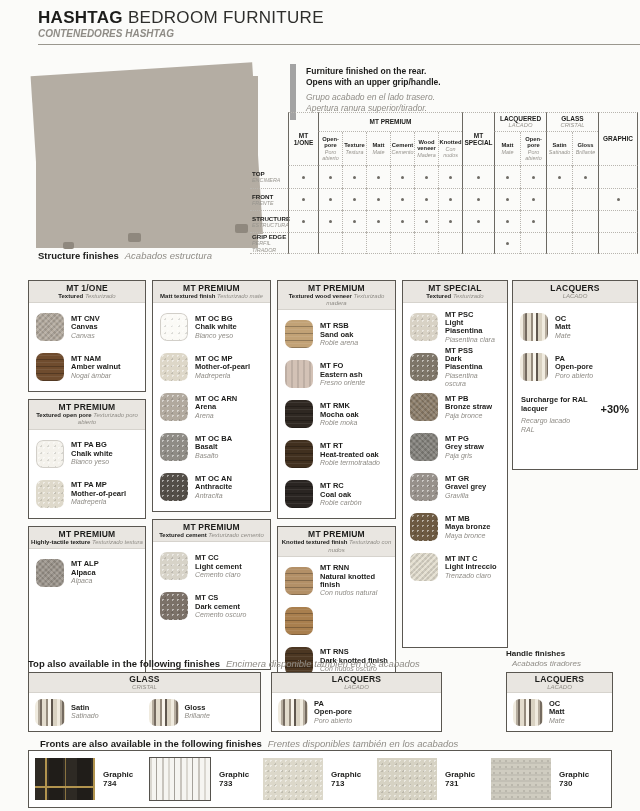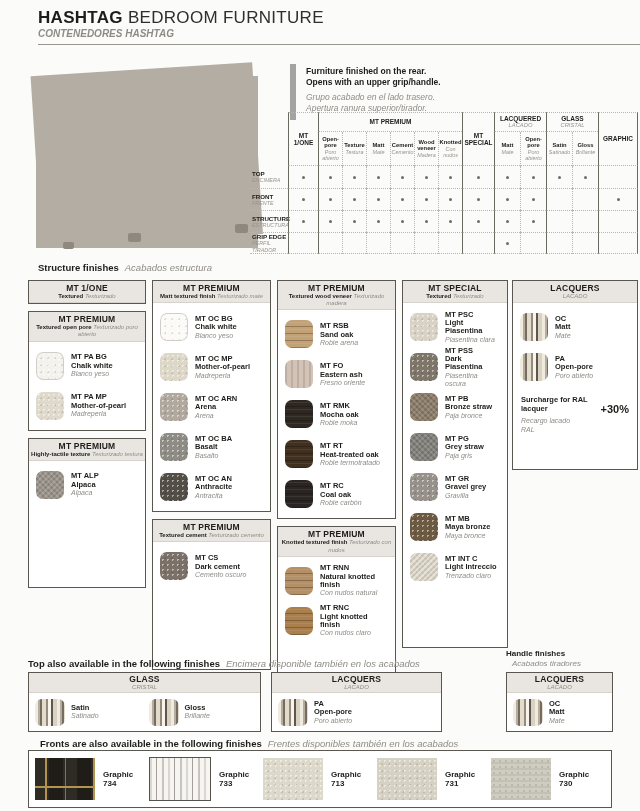--- a/index.html
+++ b/index.html
@@ -57,21 +57,21 @@
   .mx-sub .es{font-style:italic;font-weight:normal;color:#97948e;font-size:5.4px;}
   .mx-rowlabel{align-items:flex-start;text-align:left;padding-left:2px;
                font-weight:bold;font-size:6.2px;line-height:1.2;}
   .mx-rowlabel .es{font-style:italic;font-weight:normal;color:#97948e;font-size:5.4px;}
   .dot{width:3px;height:3px;background:#6f6c66;border-radius:50%;}
 
   
   .sec-heading{position:absolute;font-size:9.5px;white-space:nowrap;}
   .sec-heading .en{font-weight:bold;}
   .sec-heading .es{font-style:italic;color:#8f8c86;margin-left:6px;}
-  #structure-heading{left:38px;top:262px;}
+  #structure-heading{left:38px;top:250px;}
   #top-heading{left:28px;top:658px;}
   #fronts-heading{left:28px;top:738px;padding-left:12px;}
   #handle-heading{left:506px;top:649px;font-size:8px;line-height:1.25;}
   #handle-heading .en{font-weight:bold;display:block;}
   #handle-heading .es{font-style:italic;color:#8f8c86;display:block;}
 
   
   .fcol{position:absolute;top:280px;}
   #fcol1{left:28px;width:118px;}  #fcol2{left:152px;width:119px;}
   #fcol3{left:277px;width:119px;} #fcol4{left:402px;width:106px;}
@@ -376,20 +376,38 @@
   <div class="sec-heading" id="structure-heading">
     <span class="en">Structure finishes</span><span class="es">Acabados estructura</span>
   </div>
 
   <div class="fcol" id="fcol1">
       <div class="fbox">
         <div class="fbox-head">
           <div class="fbox-title">MT 1/ONE</div>
           <div class="fbox-sub"><span class="sub-en">Textured</span><span class="sub-es"> Texturizado</span></div>
         </div>
+        <div class="fbox-body">
+          <div class="fitem">
+            <div class="swatch tx-weave" style="background-color: rgb(178, 169, 157);"></div>
+            <div class="fitem-text">
+              <div class="fcode">MT CNV</div>
+              <div class="fname">Canvas</div>
+              <div class="fes">Canvas</div>
+            </div>
+          </div>
+          <div class="fitem">
+            <div class="swatch tx-wood" style="background-color: rgb(111, 76, 46);"></div>
+            <div class="fitem-text">
+              <div class="fcode">MT NAM</div>
+              <div class="fname">Amber walnut</div>
+              <div class="fes">Nogal ámbar</div>
+            </div>
+          </div>
+        </div>
       </div>
       <div class="fbox">
         <div class="fbox-head">
           <div class="fbox-title">MT PREMIUM</div>
           <div class="fbox-sub"><span class="sub-en">Textured open pore</span><span class="sub-es"> Texturizado poro abierto</span></div>
         </div>
         <div class="fbox-body">
           <div class="fitem">
             <div class="swatch tx-speckle sw-border" style="background-color: rgb(244, 242, 236);"></div>
             <div class="fitem-text">
@@ -474,20 +492,28 @@
           </div>
         </div>
       </div>
       <div class="fbox">
         <div class="fbox-head">
           <div class="fbox-title">MT PREMIUM</div>
           <div class="fbox-sub"><span class="sub-en">Textured cement</span><span class="sub-es"> Texturizado cemento</span></div>
         </div>
         <div class="fbox-body">
           <div class="fitem">
+            <div class="swatch tx-speckle" style="background-color: rgb(215, 211, 200);"></div>
+            <div class="fitem-text">
+              <div class="fcode">MT CC</div>
+              <div class="fname">Light cement</div>
+              <div class="fes">Cemento claro</div>
+            </div>
+          </div>
+          <div class="fitem">
             <div class="swatch tx-speckle" style="background-color: rgb(123, 113, 104);"></div>
             <div class="fitem-text">
               <div class="fcode">MT CS</div>
               <div class="fname">Dark cement</div>
               <div class="fes">Cemento oscuro</div>
             </div>
           </div>
         </div>
       </div>
     </div>
@@ -549,24 +575,27 @@
           <div class="fitem">
             <div class="swatch tx-wood" style="background-color: rgb(179, 144, 103);"></div>
             <div class="fitem-text">
               <div class="fcode">MT RNN</div>
               <div class="fname">Natural knotted finish</div>
               <div class="fes">Con nudos natural</div>
             </div>
           </div>
           <div class="fitem">
             <div class="swatch tx-wood" style="background-color: rgb(169, 127, 78);"></div>
-            <div class="fitem-text">
-              <div class="fcode">MT RNC</div>
-              <div class="fname">Light knotted finish</div>
-              <div class="fes">Con nudos claro</div>
+          </div>
+          <div class="fitem">
+            <div class="swatch tx-wood" style="background-color: rgb(76, 55, 34);"></div>
+            <div class="fitem-text">
+              <div class="fcode">MT RNS</div>
+              <div class="fname">Dark knotted finish</div>
+              <div class="fes">Con nudos oscuro</div>
             </div>
           </div>
         </div>
       </div>
     </div>
   <div class="fcol" id="fcol4">
       <div class="fbox">
         <div class="fbox-head">
           <div class="fbox-title">MT SPECIAL</div>
           <div class="fbox-sub"><span class="sub-en">Textured</span><span class="sub-es"> Texturizado</span></div>

